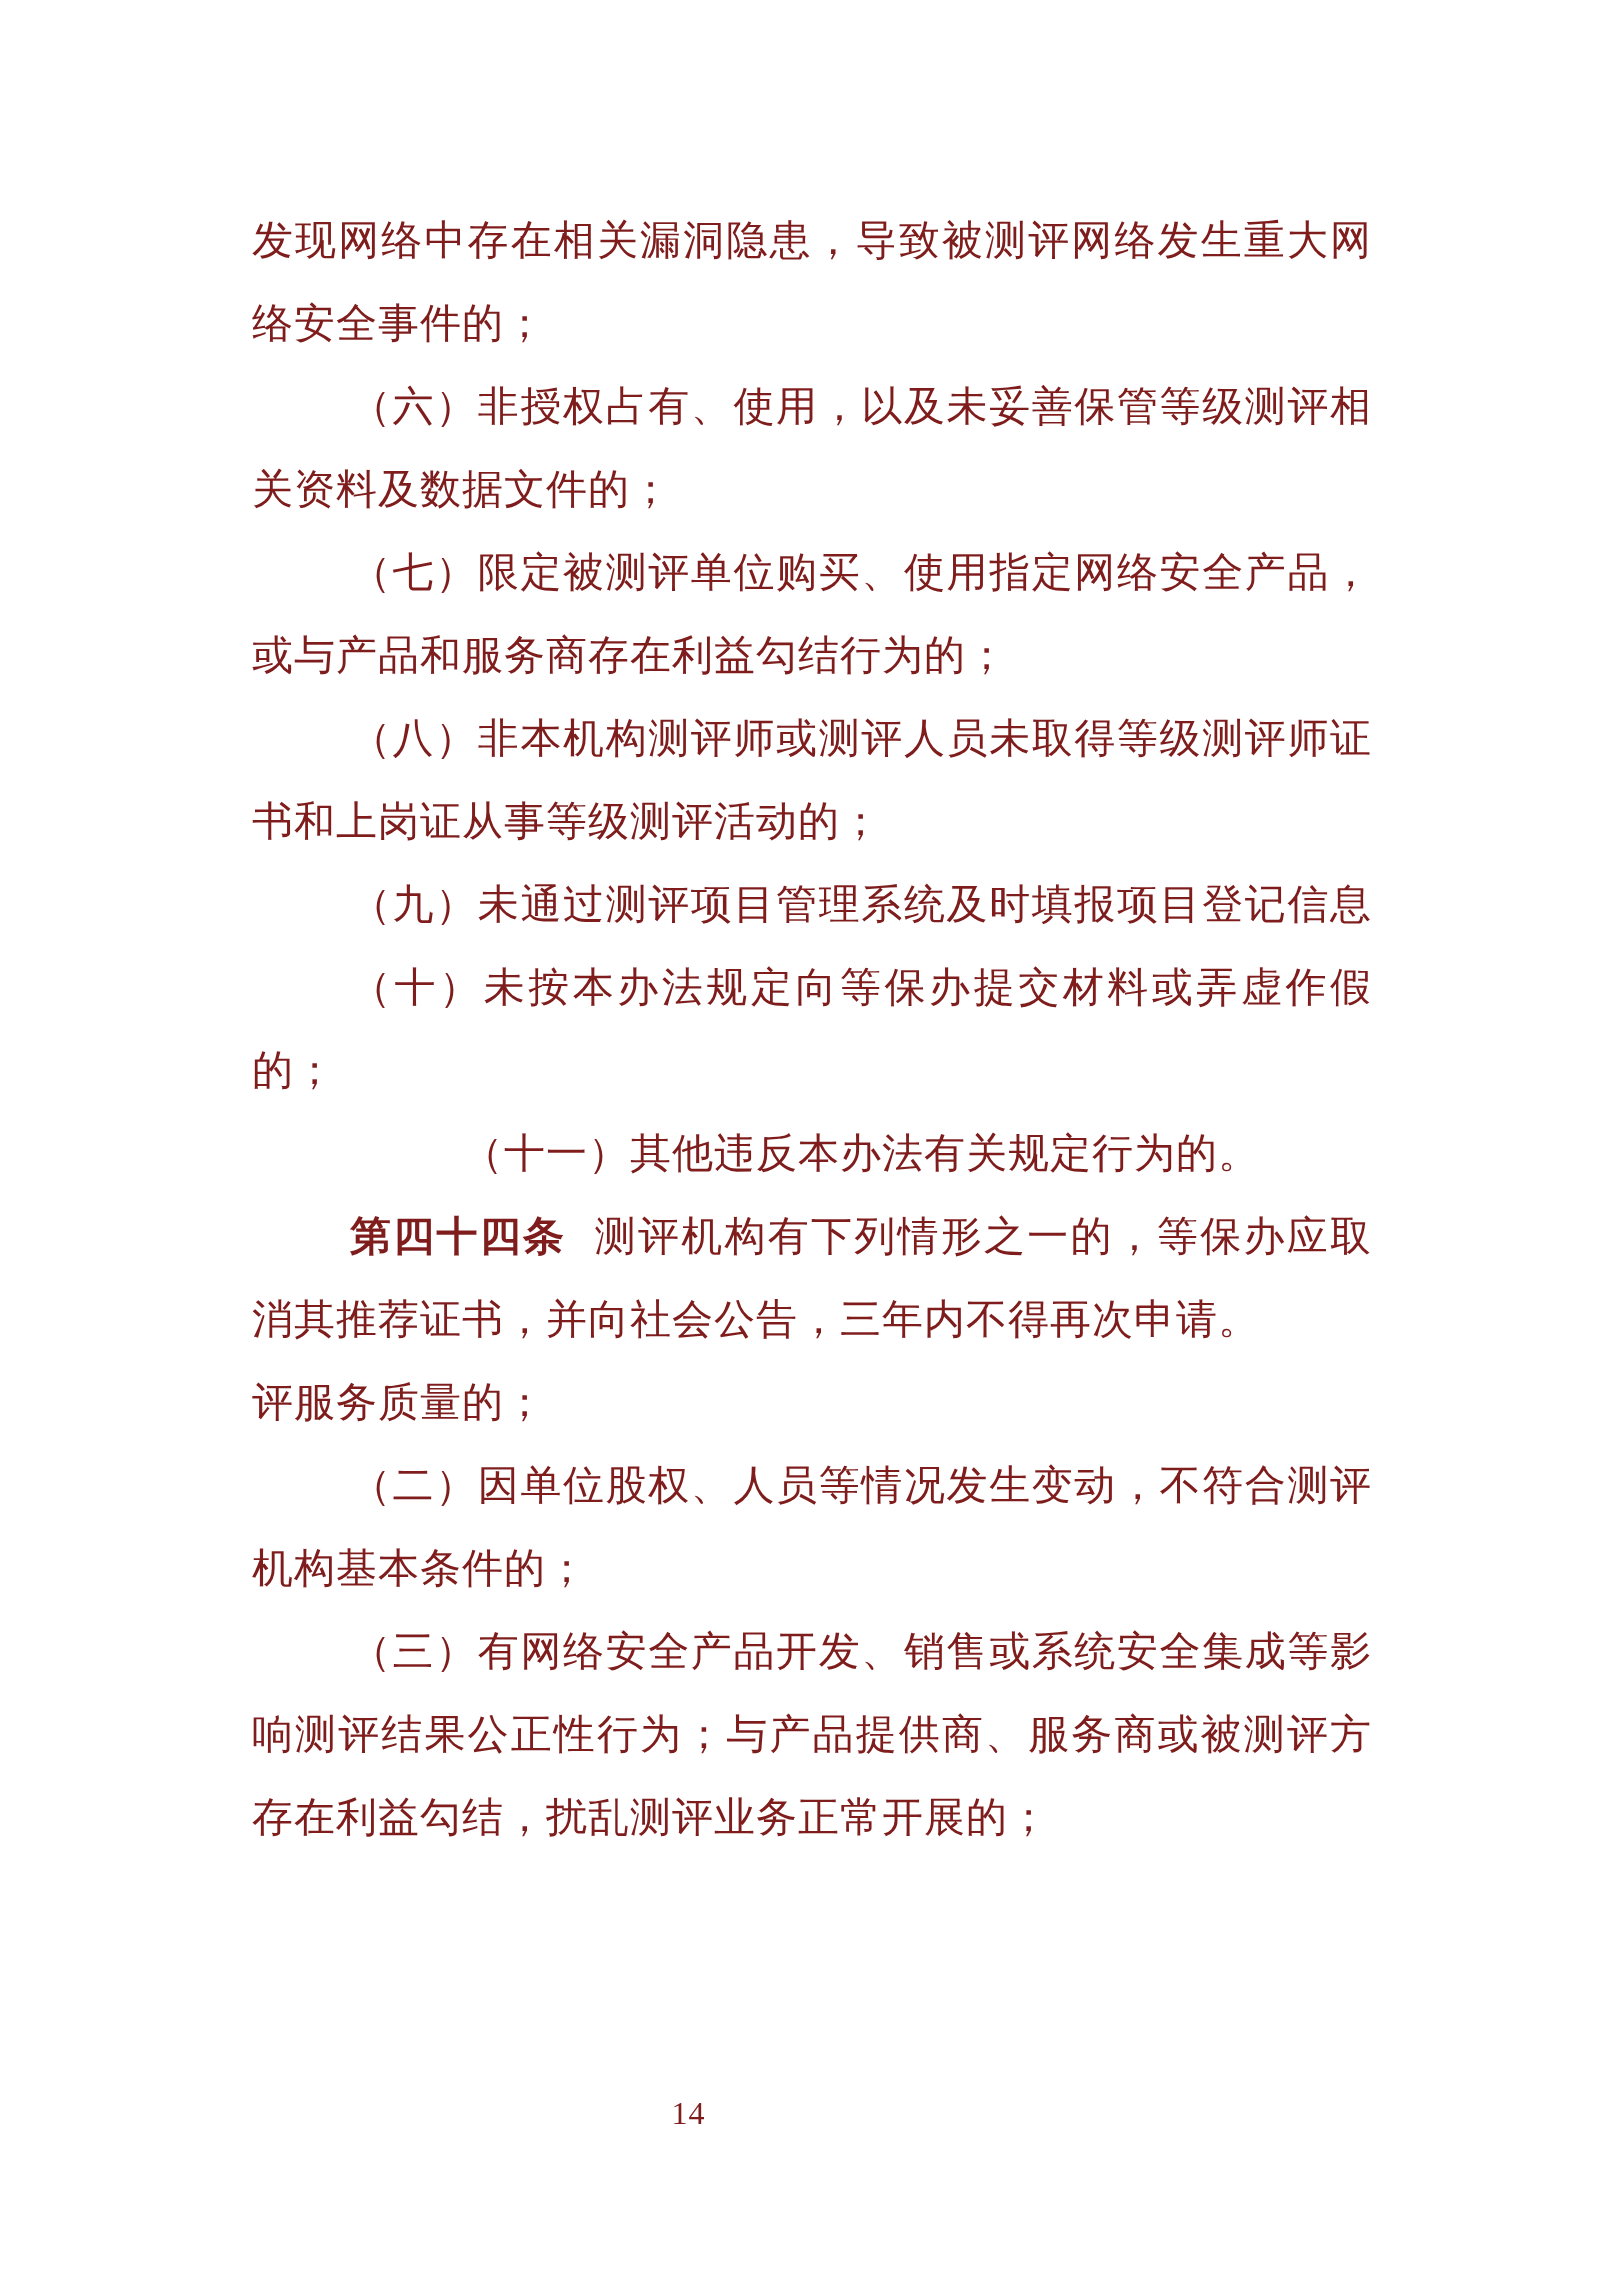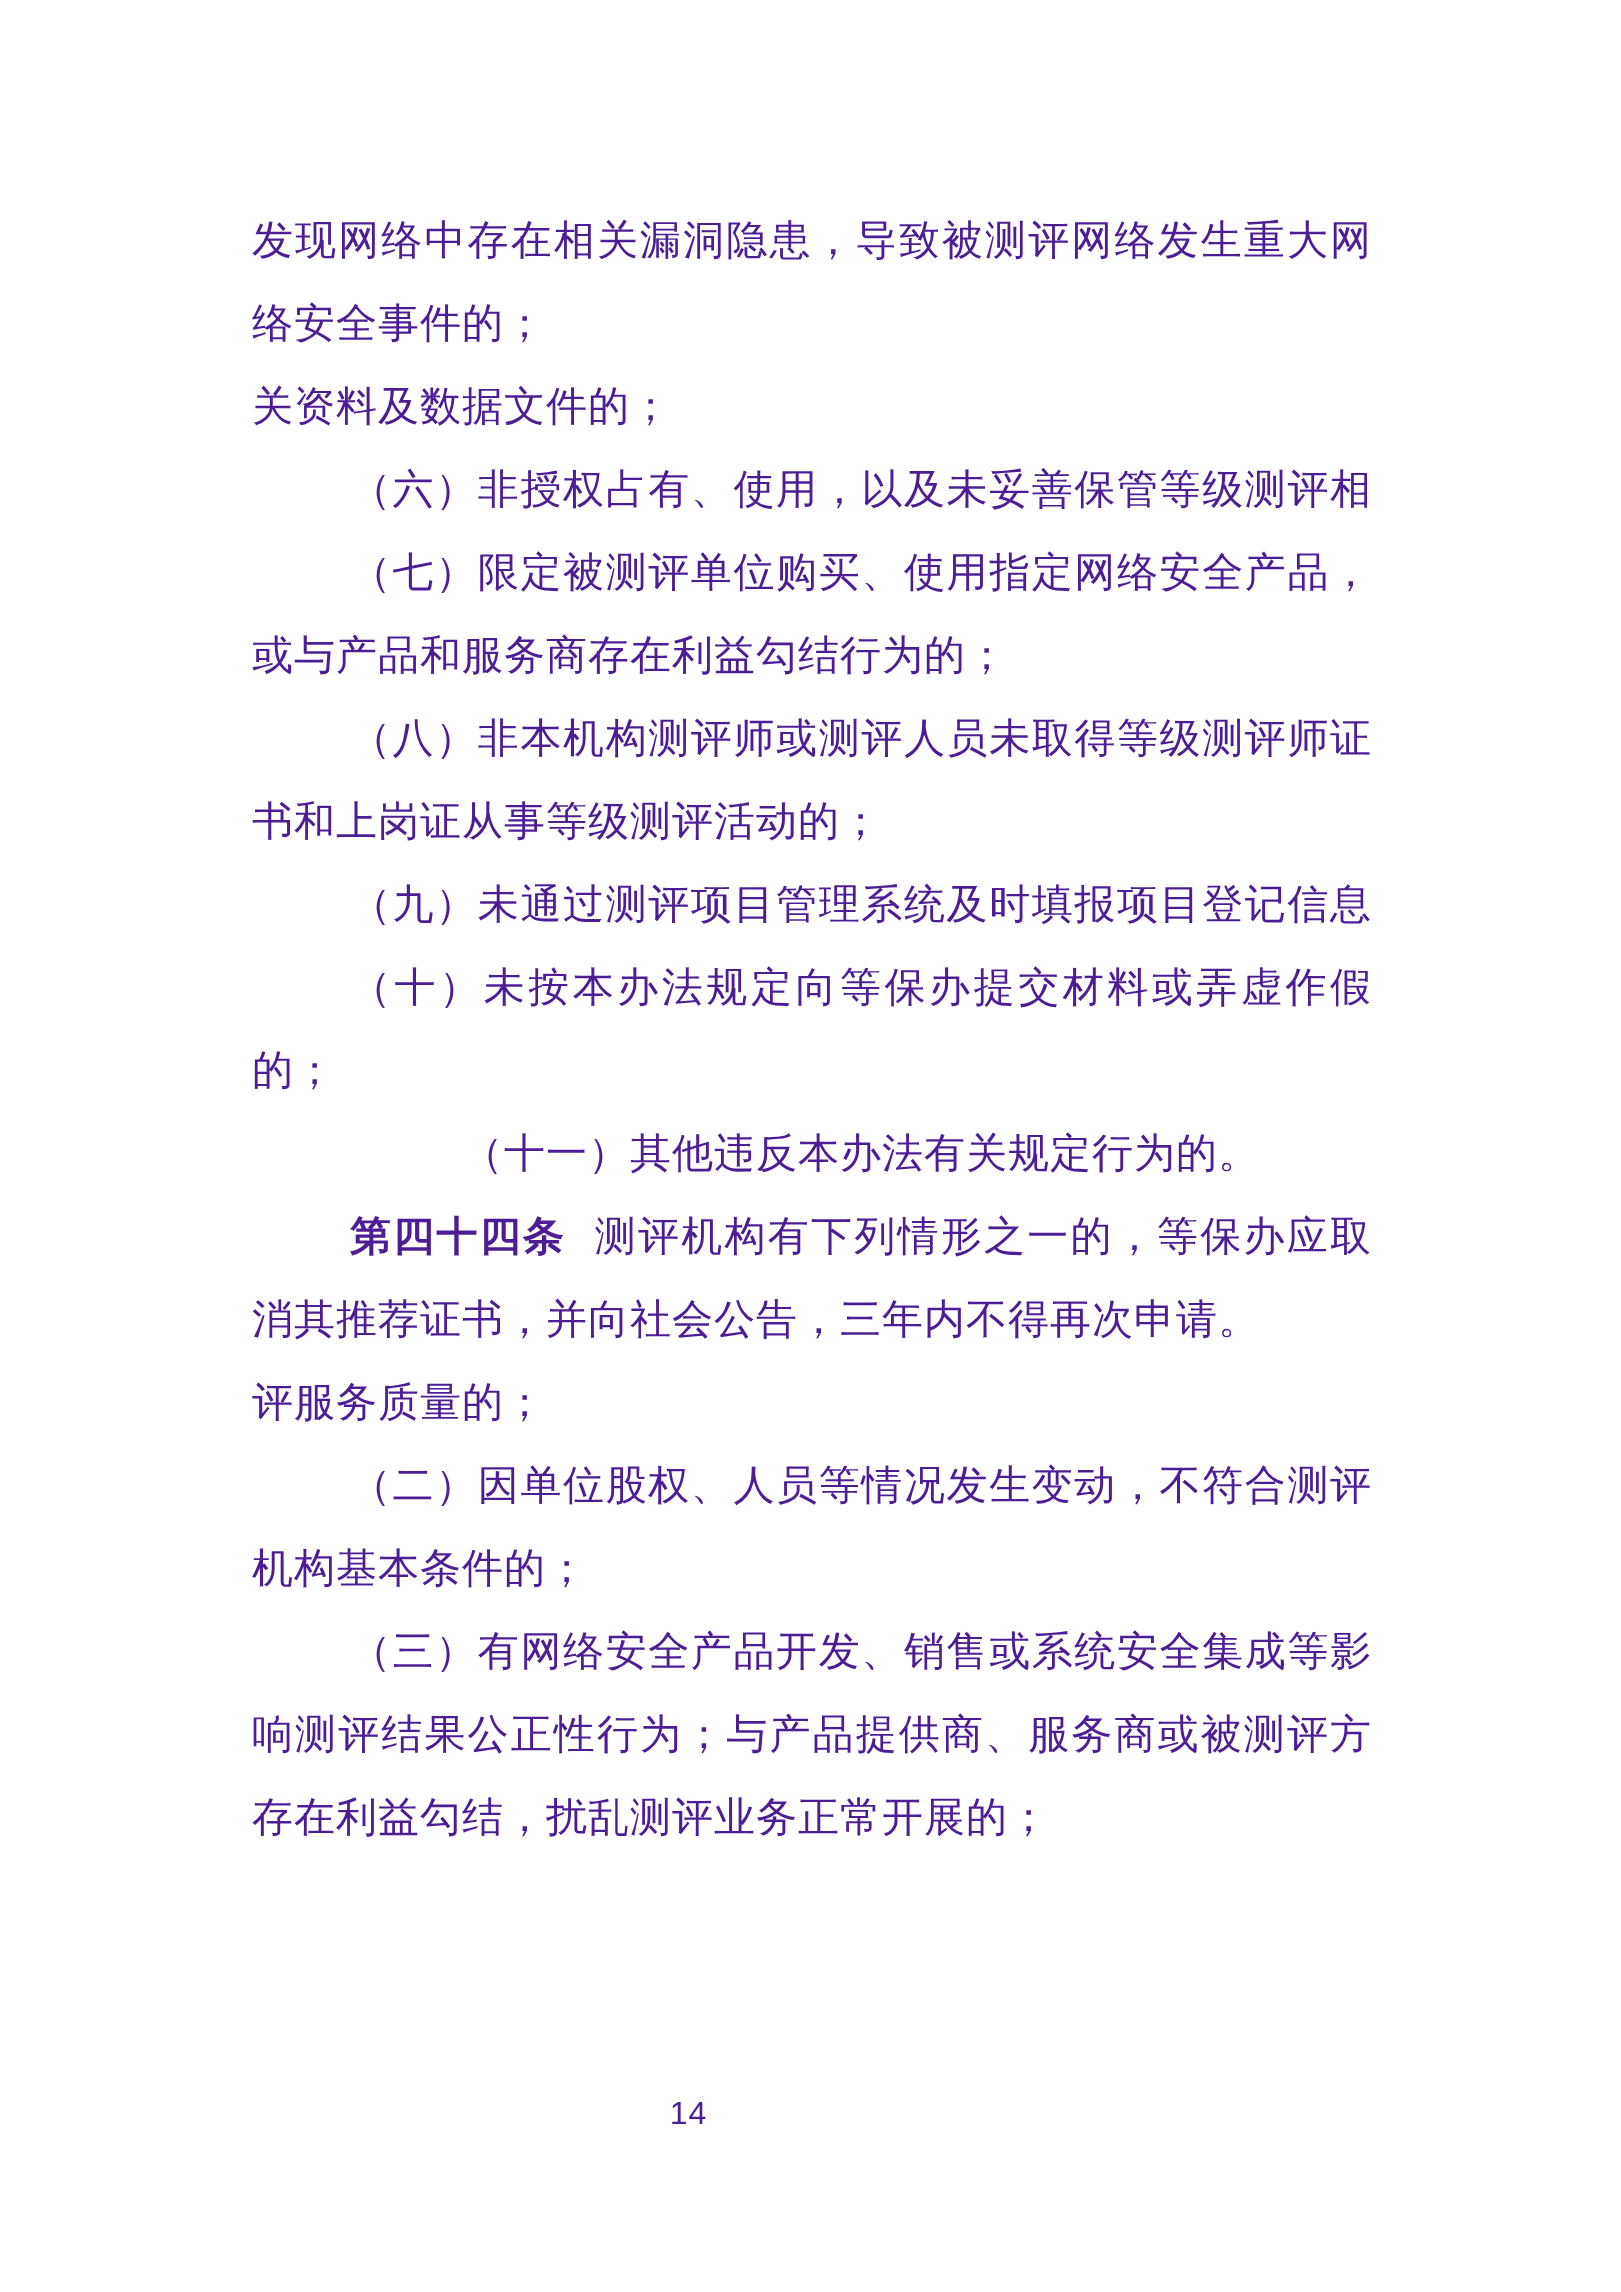--- a/index.html
+++ b/index.html
@@ -1,20 +1,20 @@
 <!DOCTYPE html>
 <html lang="zh"><head>
 <meta charset="utf-8">
 <style>
   html,body{margin:0;padding:0;background:#ffffff;}
   .page{
     position:relative;
     width:1377px;height:2293px;
-    background:#ffffff;color:#4c1d95;
-    font-family:Liberation Sans, sans-serif;
+    background:#ffffff;color:#7f1d1d;
+    font-family:Liberation Serif, serif;
     overflow:hidden;
   }
   .textblock{
     position:absolute;left:252px;top:199px;width:1120px;
   }
   .line{
     height:83px;line-height:83px;
     font-size:41px;letter-spacing:1px;
     text-align:left;
   }
@@ -34,22 +34,22 @@
     letter-spacing:1px;
   }
 </style>
 </head>
 <body>
 
 <div class="page">
   <main class="textblock">
     <div class="line j">发现网络中存在相关漏洞隐患，导致被测评网络发生重大网</div>
     <div class="line">络安全事件的；</div>
+    <div class="line j ind">（六）非授权占有、使用，以及未妥善保管等级测评相</div>
     <div class="line">关资料及数据文件的；</div>
-    <div class="line j ind">（六）非授权占有、使用，以及未妥善保管等级测评相</div>
     <div class="line j ind">（七）限定被测评单位购买、使用指定网络安全产品，</div>
     <div class="line">或与产品和服务商存在利益勾结行为的；</div>
     <div class="line j ind">（八）非本机构测评师或测评人员未取得等级测评师证</div>
     <div class="line">书和上岗证从事等级测评活动的；</div>
     <div class="line j ind">（九）未通过测评项目管理系统及时填报项目登记信息</div>
     <div class="line j ind">（十）未按本办法规定向等保办提交材料或弄虚作假</div>
     <div class="line">的；</div>
     <div class="line ind">（十一）其他违反本办法有关规定行为的。</div>
     <div class="line j ind">
       <span class="b">第四十四条</span><span class="hgap"></span><span>测评机构有下列情形之一的，等保办应取</span>

